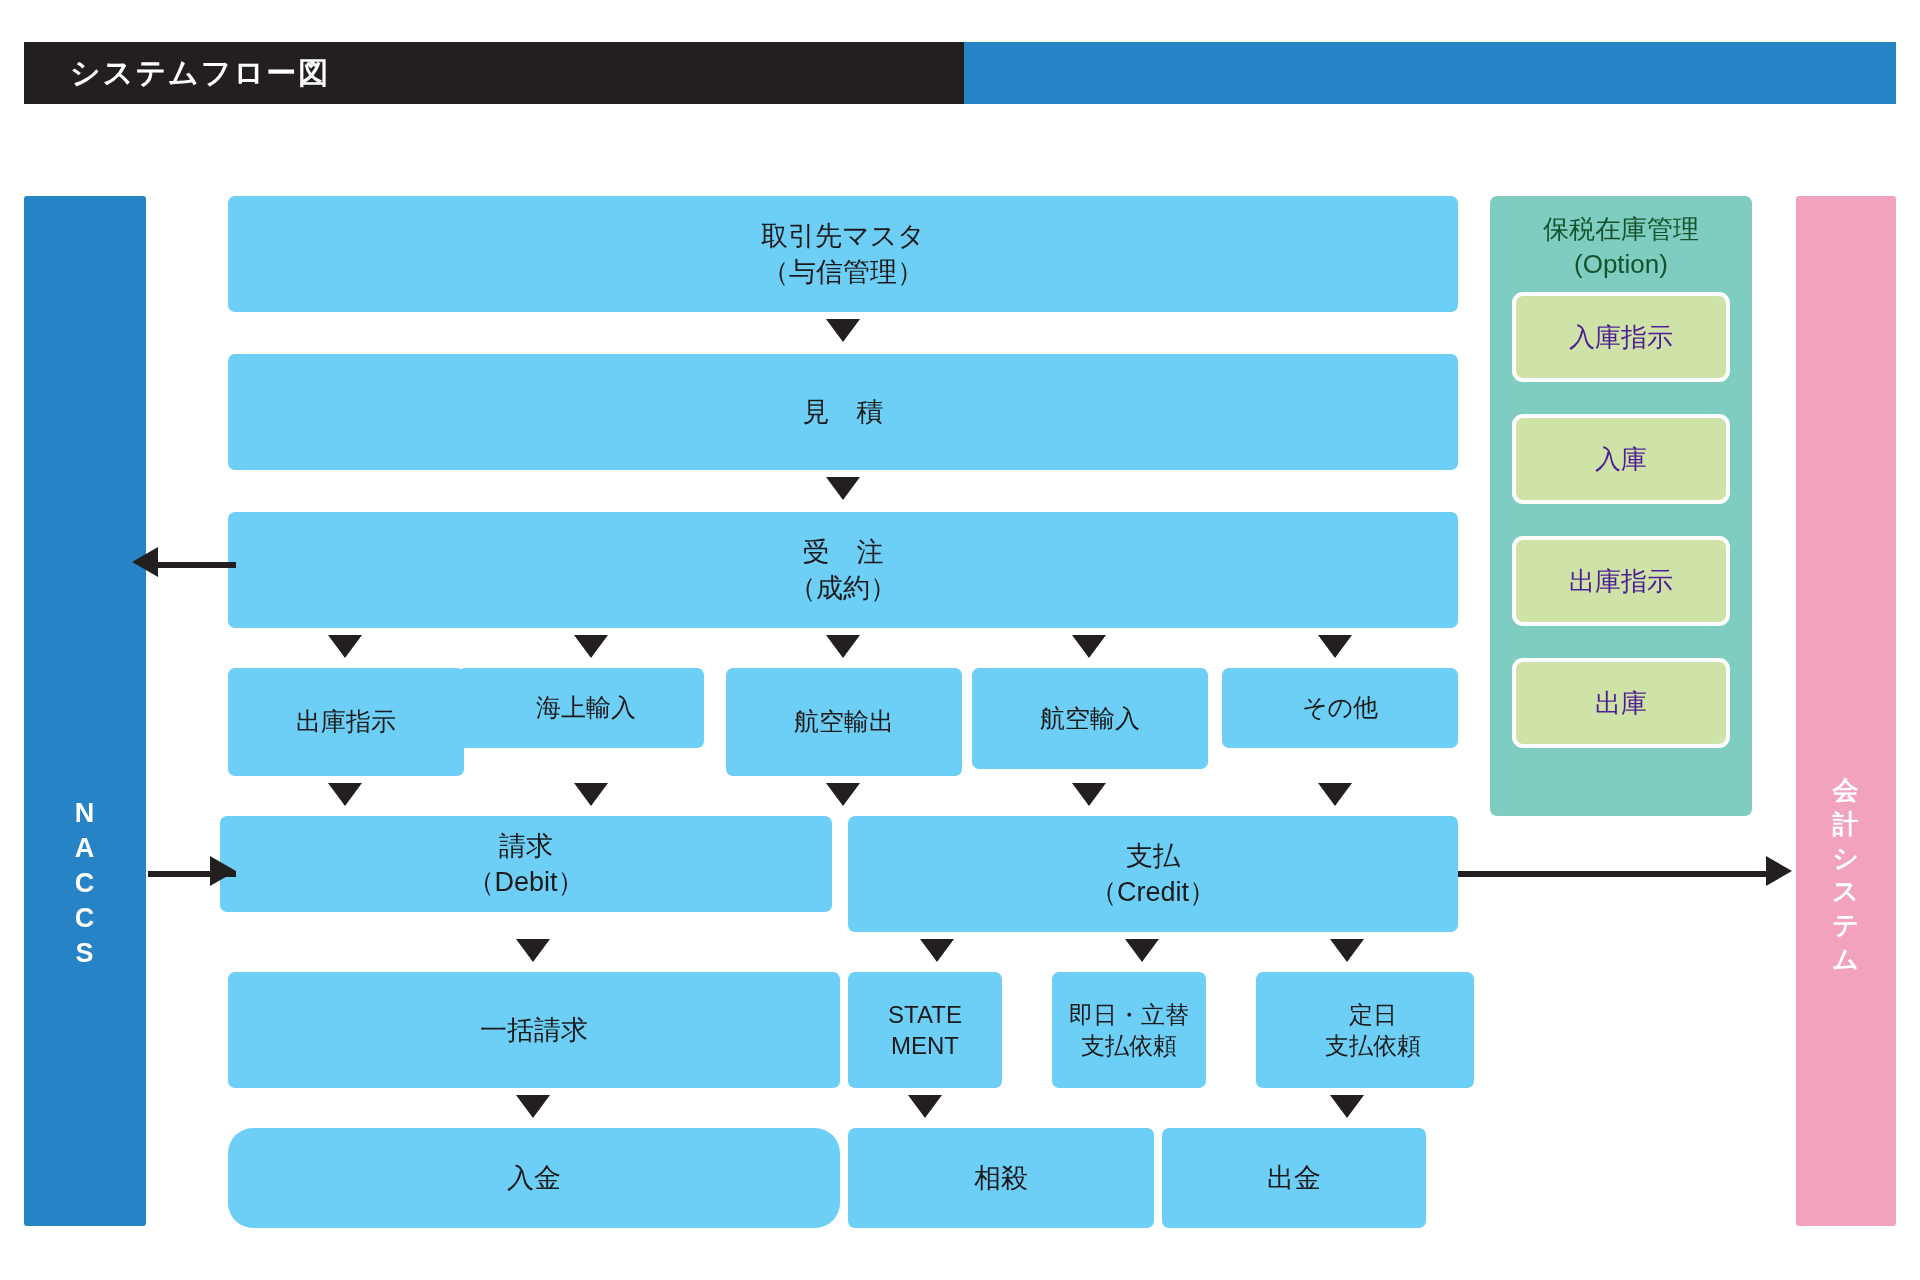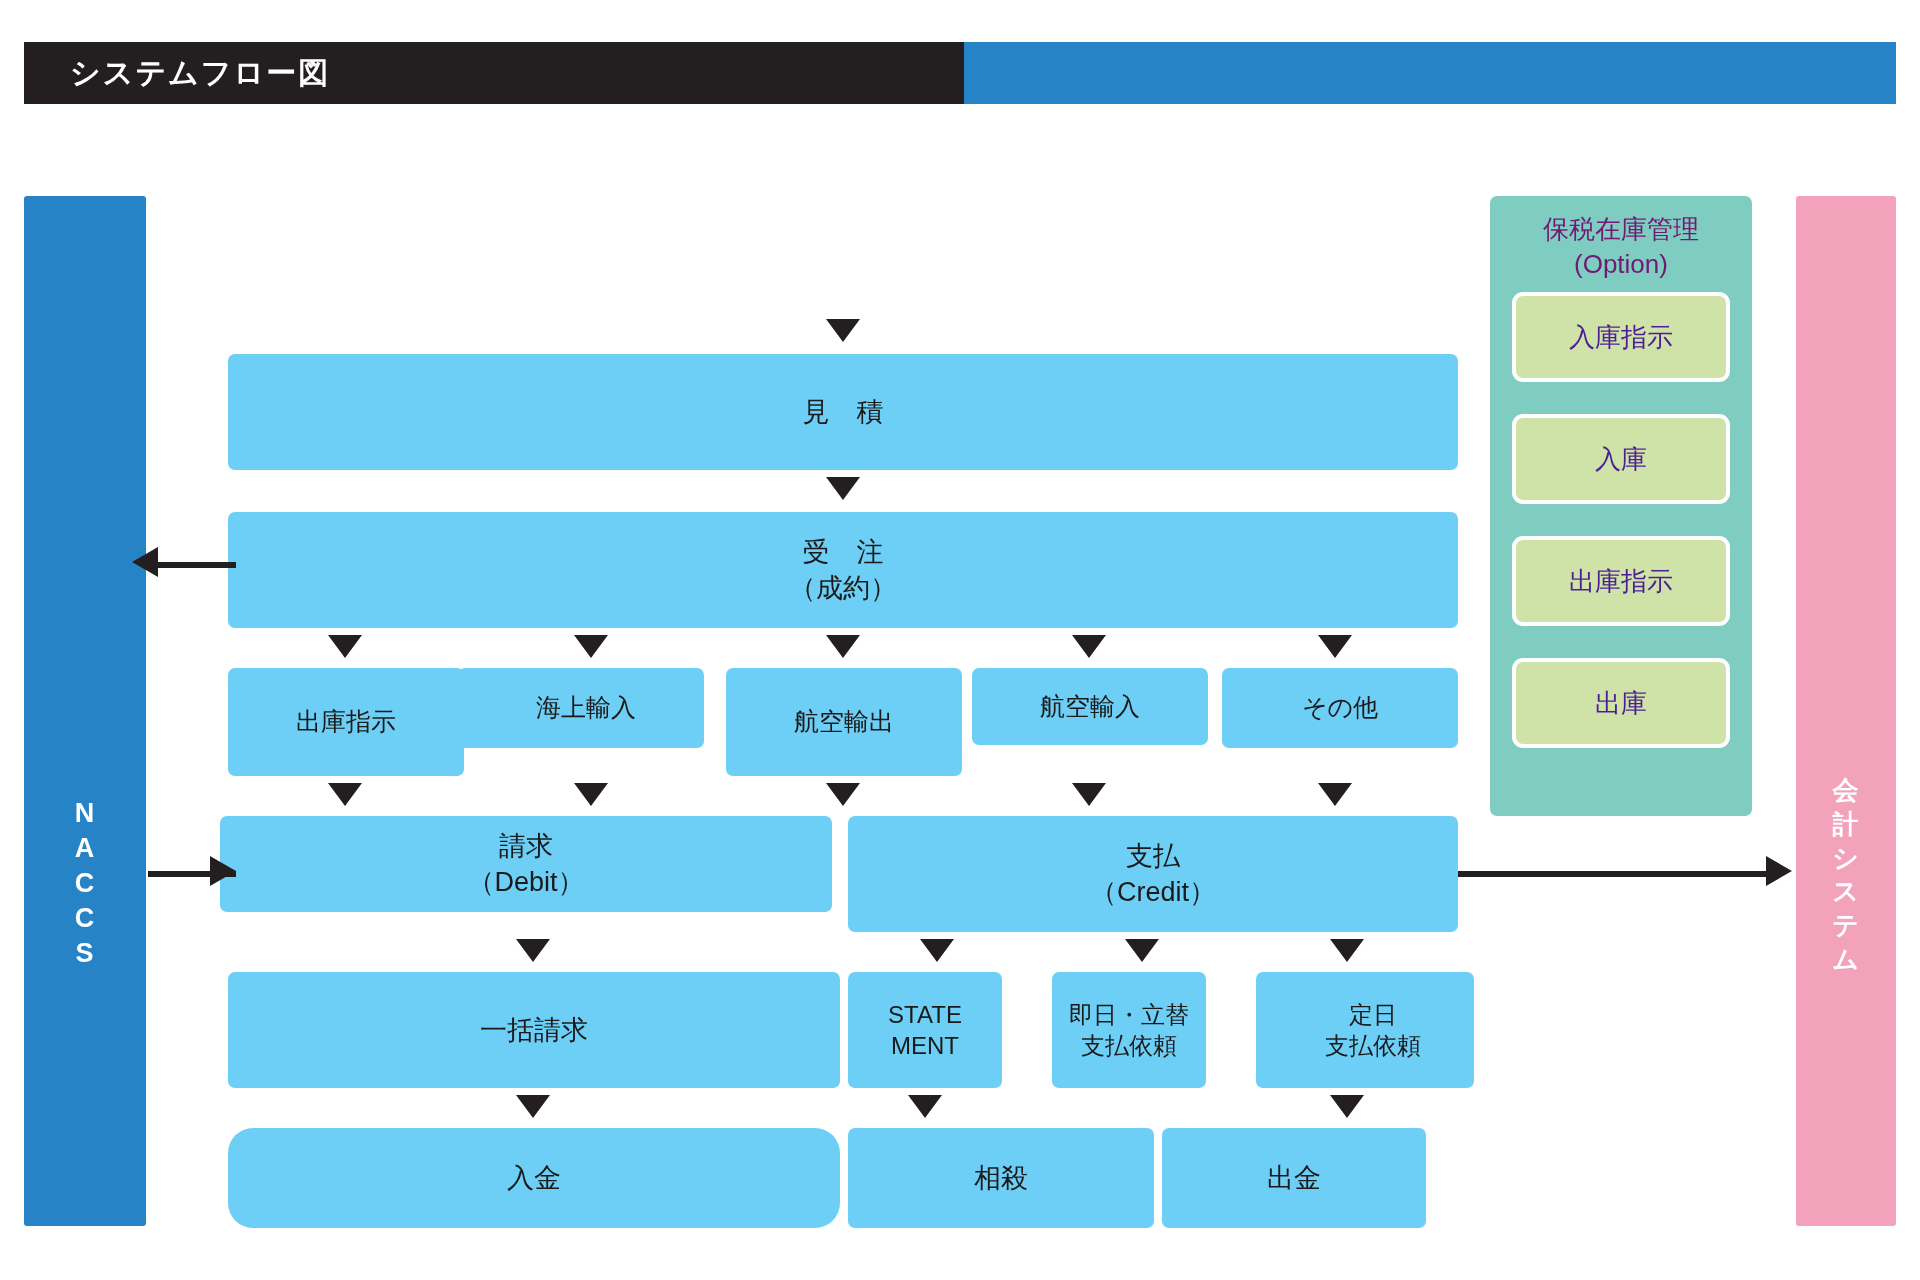--- a/index.html
+++ b/index.html
@@ -60,21 +60,21 @@
     border-left:26px solid #231f20;
   }
 
   
   #option-panel{
     position:absolute;left:1490px;top:196px;width:262px;height:620px;
     background:#7fcdc0;border-radius:7px;
   }
   #option-panel .panel-title{
     position:absolute;left:0;right:0;top:16px;text-align:center;
-    font-size:26px;line-height:1.34;white-space:pre-line;color:#701a75;
+    font-size:26px;line-height:1.34;white-space:pre-line;color:#14532d;
   }
   .optbox{
     position:absolute;left:22px;width:218px;height:90px;background:#cfe3a8;
     border:4px solid #ffffff;border-radius:11px;box-sizing:border-box;
     display:flex;align-items:center;justify-content:center;
     font-size:26px;color:#4c1d95;
   }
 </style>
 </head>
 <body>
@@ -97,20 +97,22 @@
 
   <div class="rail" id="accounting-rail">
     <div class="rail-label">会
 計
 シ
 ス
 テ
 ム</div>
   </div>
 
+  <div class="flowbox" style="left:228px;top:196px;width:1230px;height:116px;">取引先マスタ
+（与信管理）</div>
 
   <div class="tri-down" style="left:826px;top:319px;"></div>
 
   <div class="flowbox" style="left:228px;top:354px;width:1230px;height:116px;">見　積</div>
 
   <div class="tri-down" style="left:826px;top:477px;"></div>
 
   <div class="flowbox" style="left:228px;top:512px;width:1230px;height:116px;">受　注
 （成約）</div>
 
@@ -119,21 +121,21 @@
 
   <div class="tri-down" style="left:328px;top:635px;"></div>
   <div class="tri-down" style="left:574px;top:635px;"></div>
   <div class="tri-down" style="left:826px;top:635px;"></div>
   <div class="tri-down" style="left:1072px;top:635px;"></div>
   <div class="tri-down" style="left:1318px;top:635px;"></div>
 
   <div class="flowbox small" style="left:228px;top:668px;width:236px;height:108px;">出庫指示</div>
   <div class="flowbox small" style="left:458px;top:668px;width:236px;height:80px;padding-left:10px;">海上輸入</div>
   <div class="flowbox small" style="left:726px;top:668px;width:236px;height:108px;">航空輸出</div>
-  <div class="flowbox small" style="left:972px;top:668px;width:236px;height:77px;">航空輸入</div>
+  <div class="flowbox small" style="left:972px;top:668px;width:236px;height:101px;">航空輸入</div>
   <div class="flowbox small" style="left:1222px;top:668px;width:236px;height:80px;">その他</div>
 
   <div class="tri-down" style="left:328px;top:783px;"></div>
   <div class="tri-down" style="left:574px;top:783px;"></div>
   <div class="tri-down" style="left:826px;top:783px;"></div>
   <div class="tri-down" style="left:1072px;top:783px;"></div>
   <div class="tri-down" style="left:1318px;top:783px;"></div>
 
   <div class="flowbox" style="left:220px;top:816px;width:612px;height:96px;">請求
 （Debit）</div>

